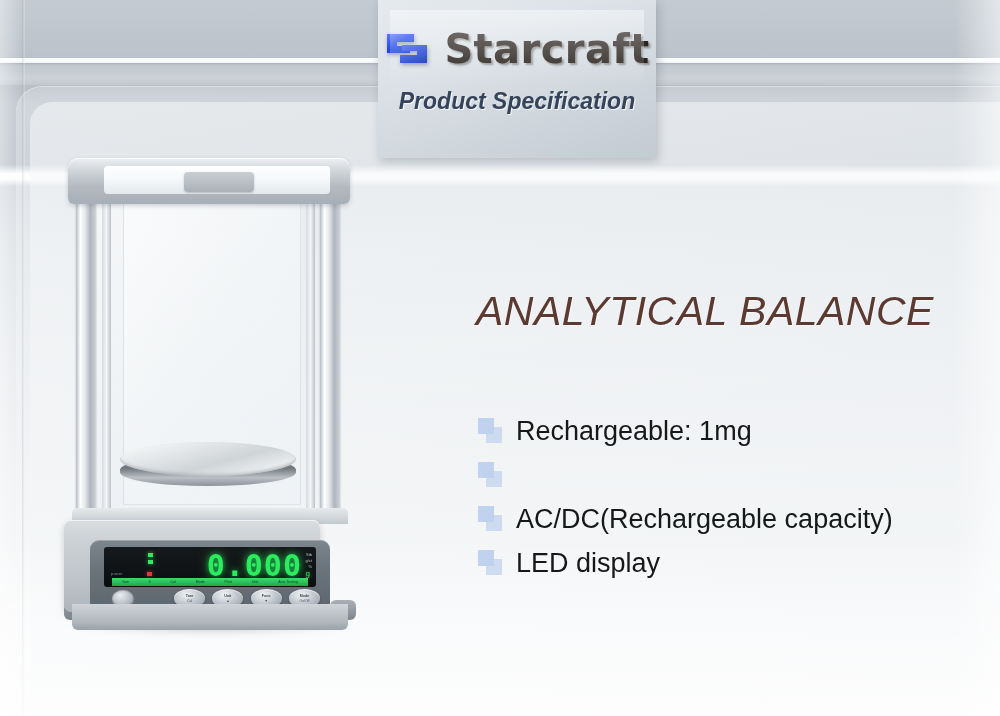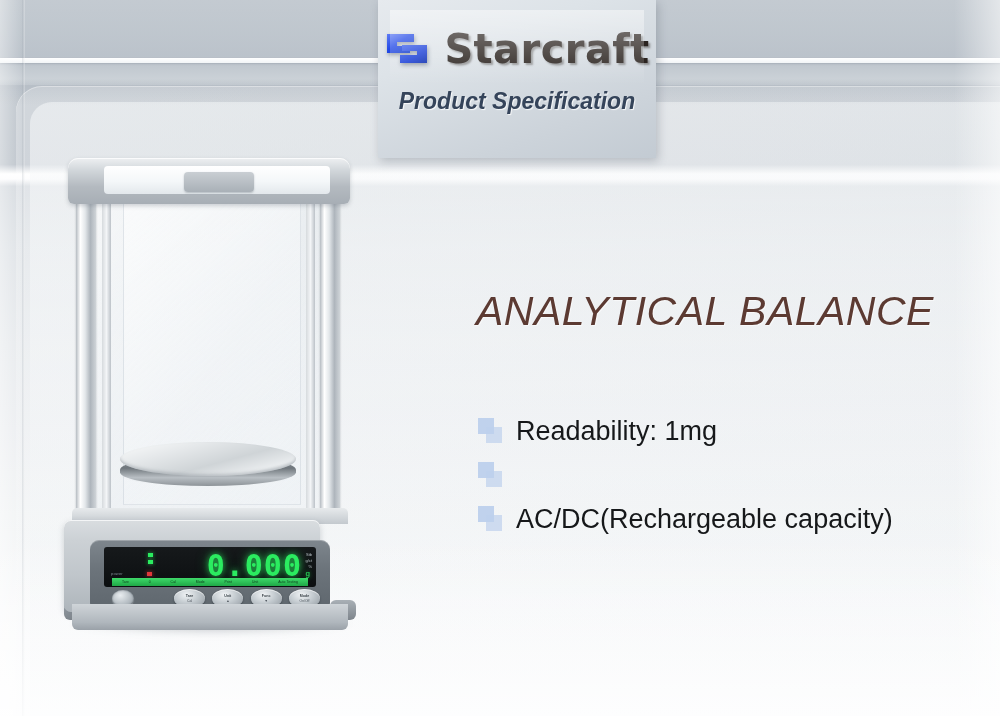--- a/index.html
+++ b/index.html
@@ -313,34 +313,41 @@
   </div>
 
   <div class="title">ANALYTICAL BALANCE</div>
 
   <div class="features">
     <div class="feature">
       <span class="bullet">
           <i class="b1"></i>
           <i class="b2"></i>
         </span>
-      <span class="feature-label">Readability: 1mg</span>
+      <span class="feature-label">Rechargeable: 1mg</span>
     </div>
     <div class="feature">
       <span class="bullet">
           <i class="b1"></i>
           <i class="b2"></i>
         </span>
     </div>
     <div class="feature">
       <span class="bullet">
           <i class="b1"></i>
           <i class="b2"></i>
         </span>
       <span class="feature-label">AC/DC(Rechargeable capacity)</span>
+    </div>
+    <div class="feature">
+      <span class="bullet">
+          <i class="b1"></i>
+          <i class="b2"></i>
+        </span>
+      <span class="feature-label">LED display</span>
     </div>
   </div>
 
   <div class="balance">
     <div class="shadow-floor"></div>
 
     <div class="glass">
       <div class="glass-inner"></div>
     </div>
     <div class="post left"></div>

